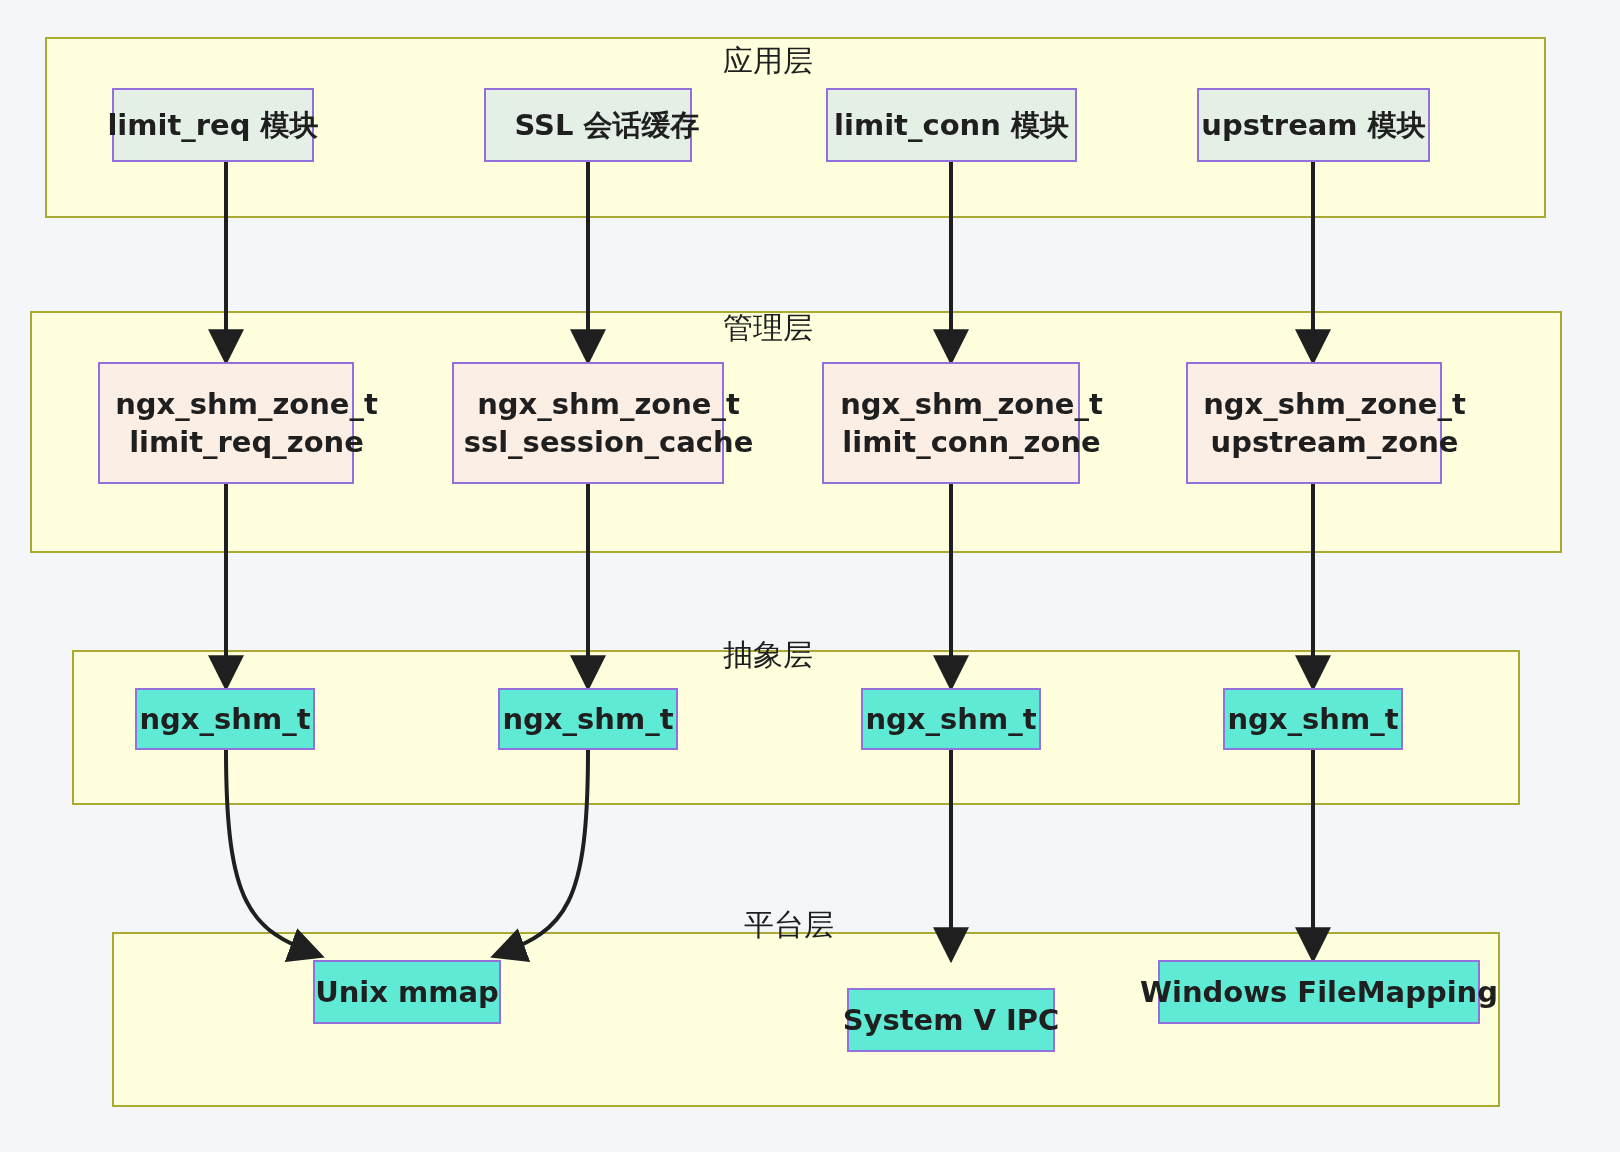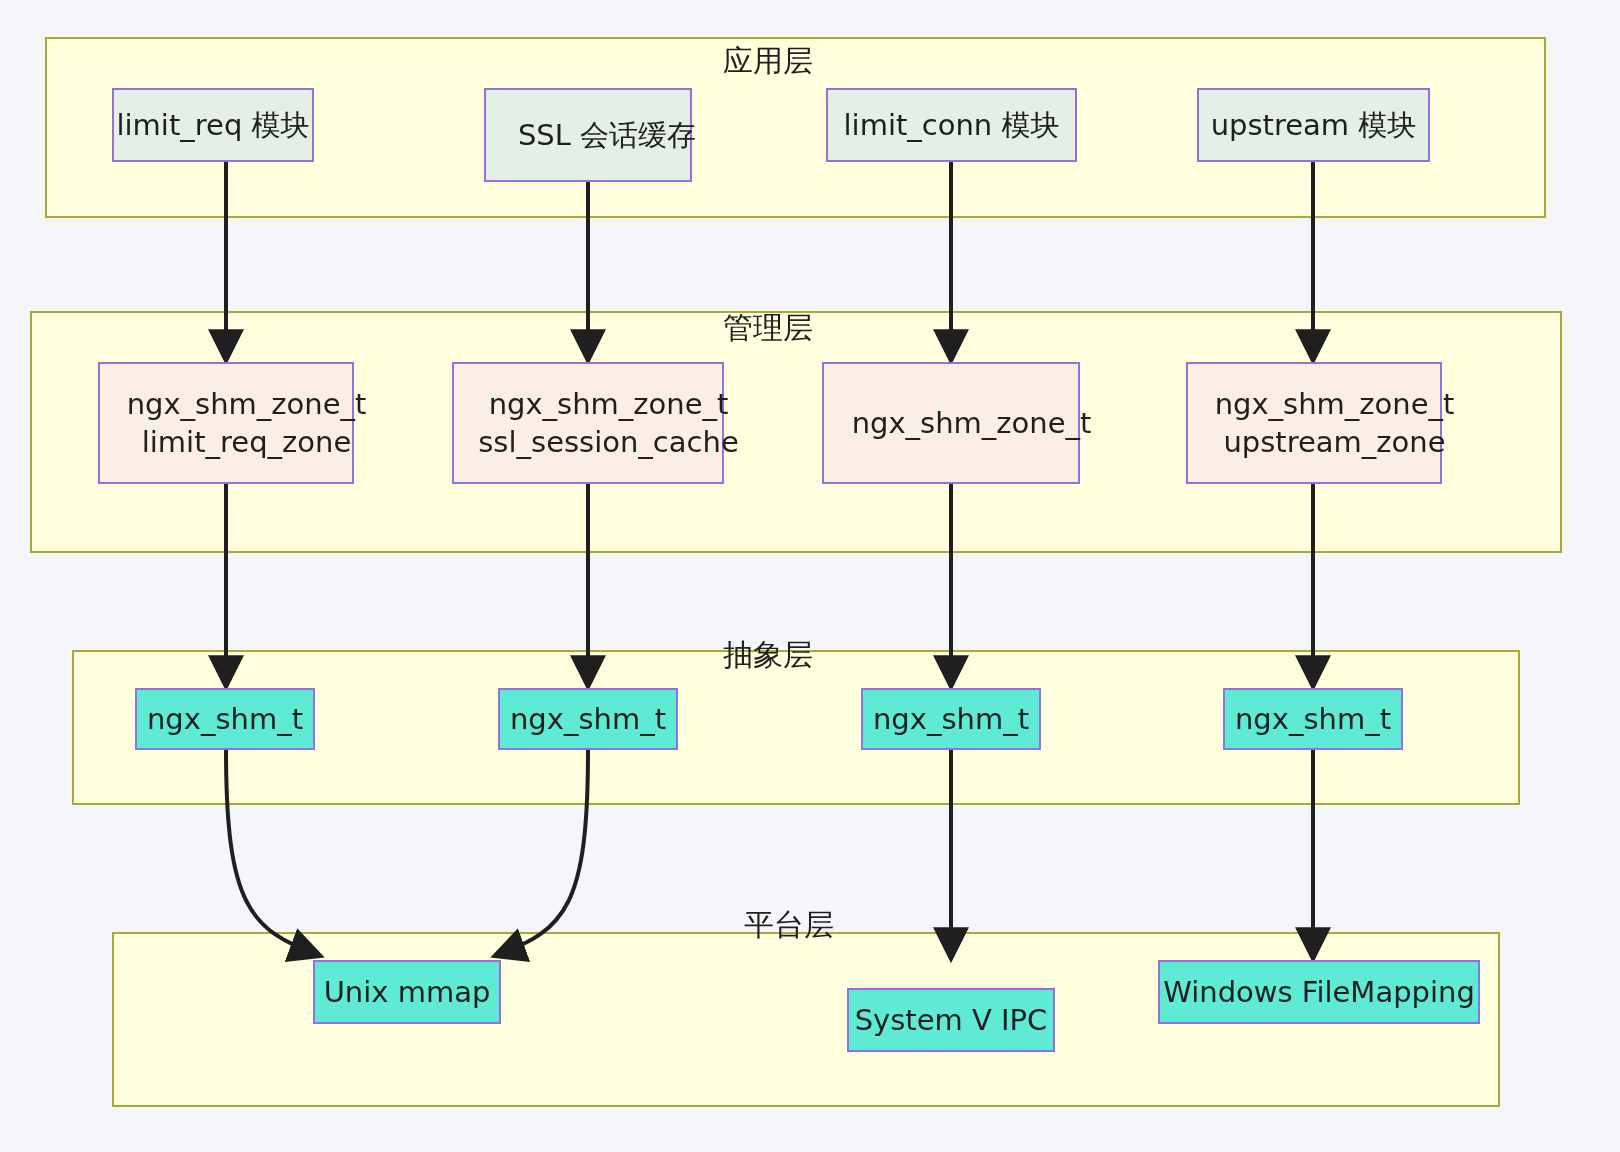--- a/index.html
+++ b/index.html
@@ -38,20 +38,21 @@
     display: flex;
     flex-direction: column;
     align-items: center;
     justify-content: center;
     color: #1f1f1f;
     font-size: 29px;
     line-height: 1.32;
     text-align: center;
     white-space: nowrap;
     font-family: "DejaVu Sans", "Liberation Sans", sans-serif;
+    font-weight: bold;
   }
   .node.green  { background: #e4efe6; }
   .node.peach  { background: #fbeee4; padding-left: 41px; }
   .node.violet { background: #5eead4; }
   .node .line2 { display: block; }
   svg.edges {
     position: absolute;
     left: 0;
     top: 0;
     width: 1620px;
@@ -97,39 +98,40 @@
         <path d="M 588 750 C 588 905 566 930 497 955" fill="none" stroke="#1f1f1f" stroke-width="4" stroke-linecap="butt" marker-end="url(#arrowhead)"></path>
         <path d="M 951 750 L 951 956" fill="none" stroke="#1f1f1f" stroke-width="4" stroke-linecap="butt" marker-end="url(#arrowhead)"></path>
         <path d="M 1313 750 L 1313 956" fill="none" stroke="#1f1f1f" stroke-width="4" stroke-linecap="butt" marker-end="url(#arrowhead)"></path>
       </g>
   </svg>
 
   <div id="nodes-holder">
       <div class="node green" style="left: 112px; top: 88px; width: 202px; height: 74px;">
         <span>limit_req 模块</span>
       </div>
-      <div class="node green" style="left: 484px; top: 88px; width: 208px; height: 94px; padding-left: 38px;">
+      <div class="node green" style="left: 484px; top: 88px; width: 208px; height: 74px; padding-left: 38px;">
         <span>SSL 会话缓存</span>
       </div>
       <div class="node green" style="left: 826px; top: 88px; width: 251px; height: 74px;">
         <span>limit_conn 模块</span>
       </div>
       <div class="node green" style="left: 1197px; top: 88px; width: 233px; height: 74px;">
         <span>upstream 模块</span>
       </div>
       <div class="node peach" style="left: 98px; top: 362px; width: 256px; height: 122px;">
         <span>ngx_shm_zone_t</span>
         <span class="line2">limit_req_zone</span>
       </div>
       <div class="node peach" style="left: 452px; top: 362px; width: 272px; height: 122px;">
         <span>ngx_shm_zone_t</span>
         <span class="line2">ssl_session_cache</span>
       </div>
       <div class="node peach" style="left: 822px; top: 362px; width: 258px; height: 122px;">
         <span>ngx_shm_zone_t</span>
+        <span class="line2">limit_conn_zone</span>
       </div>
       <div class="node peach" style="left: 1186px; top: 362px; width: 256px; height: 122px;">
         <span>ngx_shm_zone_t</span>
         <span class="line2">upstream_zone</span>
       </div>
       <div class="node violet" style="left: 135px; top: 688px; width: 180px; height: 62px;">
         <span>ngx_shm_t</span>
       </div>
       <div class="node violet" style="left: 498px; top: 688px; width: 180px; height: 62px;">
         <span>ngx_shm_t</span>

